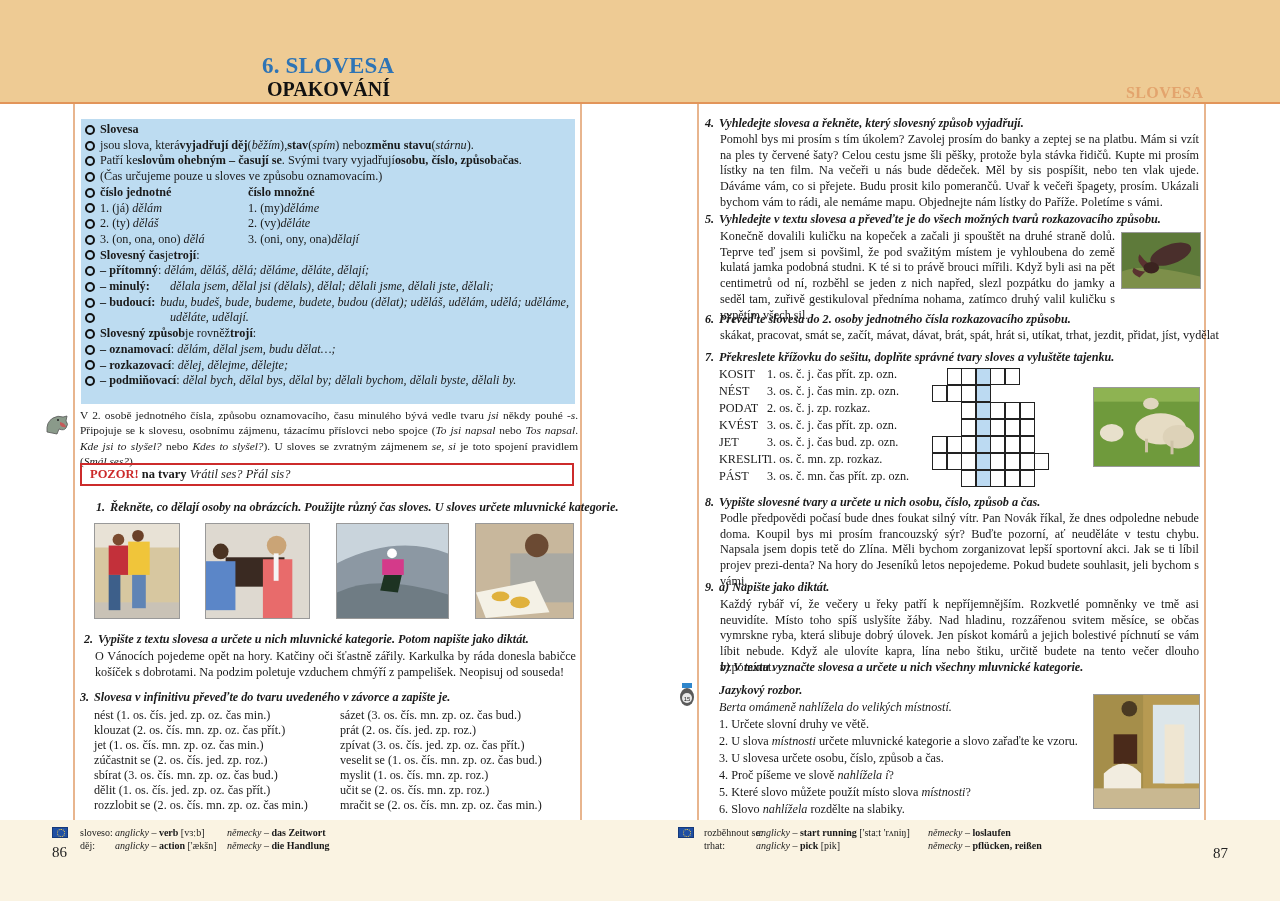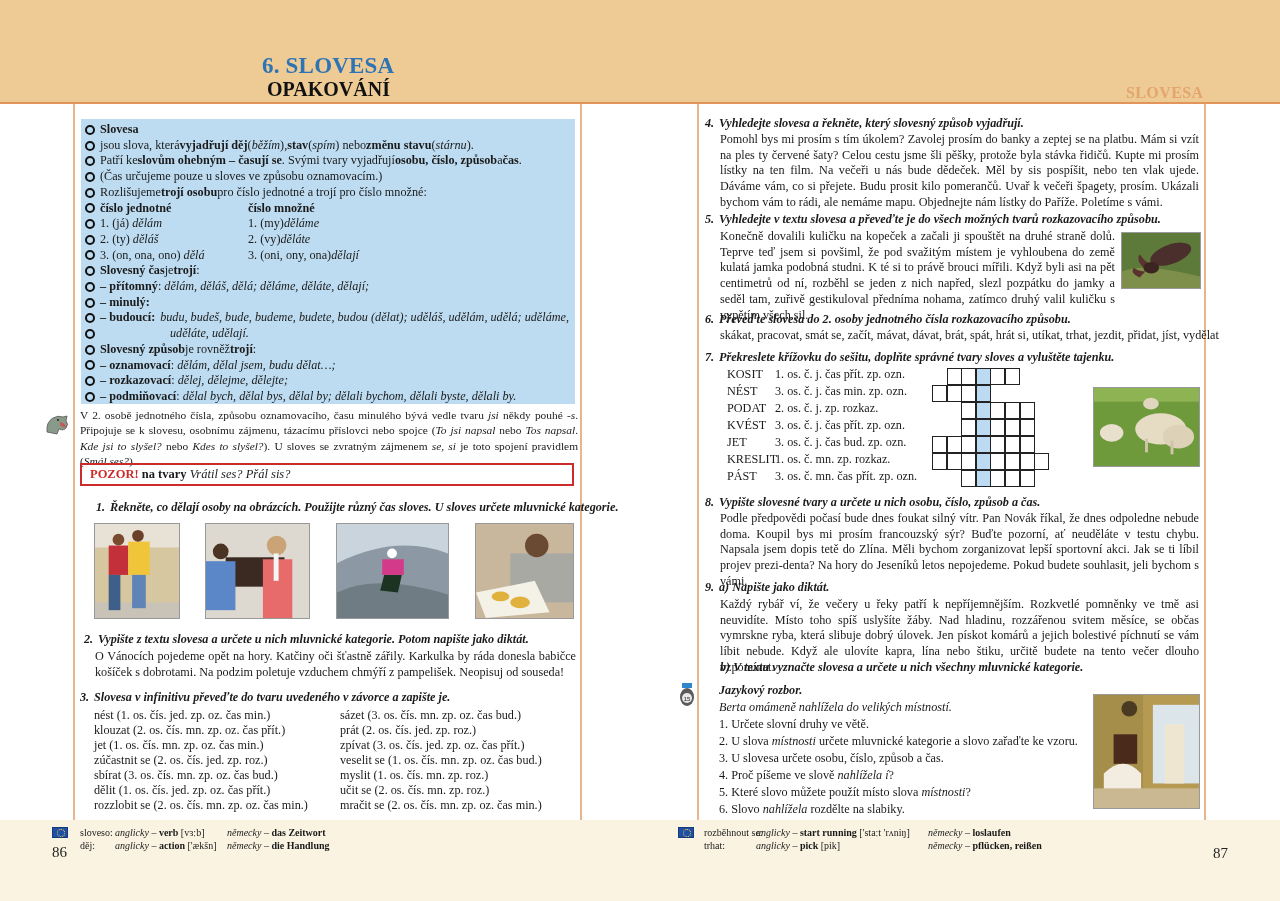--- a/index.html
+++ b/index.html
@@ -54,21 +54,21 @@
   .photo svg { width: 100%; height: 100%; display: block; }
 
   .verb-table { position: absolute; left: 94px; top: 708px; font-size: 12.2px; line-height: 15.05px; }
   .verb-row { display: flex; white-space: nowrap; }
   .verb-row span { display: inline-block; }
   .verb-row .c1 { width: 246px; }
 
   
   .cross-list { position: absolute; left: 719px; top: 366px; font-size: 12.2px; line-height: 17px; }
   .cross-row { display: flex; white-space: nowrap; }
-  .cross-row .word { display: inline-block; width: 48px; margin-left: 8px; }
+  .cross-row .word { display: inline-block; width: 48px; }
   .grid { position: absolute; left: 932px; top: 368px; }
   .cell { position: absolute; width: 15px; height: 17px; border: 1.4px solid #222; background: #fff; }
   .cell.hl { background: #bcdaf2; }
 
   .owl-icon { position: absolute; left: 679px; top: 683px; width: 16px; height: 24px; }
   .rozbor-list { position: absolute; left: 719px; top: 682px; font-size: 12.2px; line-height: 17px; }
   .rozbor-list i { font-style: italic; }
   .rozbor-list .h { font-weight: bold; font-style: italic; }
 </style>
 </head>
@@ -115,26 +115,20 @@
       <span> a </span>
       <b>čas</b>
       <span>.</span>
   </div>
   <div class="s-line">
       <span class="bullet"></span>
       <span>(Čas určujeme pouze u sloves ve způsobu oznamovacím.)</span>
     </div>
   <div class="s-line">
       <span class="bullet"></span>
-    <span>Rozlišujeme </span>
-      <b>trojí osobu</b>
-      <span> pro číslo jednotné a trojí pro číslo množné:</span>
-  </div>
-  <div class="s-line">
-      <span class="bullet"></span>
     <b class="col2">číslo jednotné</b>
       <b>číslo množné</b>
   </div>
   <div class="s-line">
       <span class="bullet"></span>
     <span class="col2"><span>1. (já) </span><i>dělám</i></span>
       <span>1. (my) </span>
       <i>děláme</i>
   </div>
   <div class="s-line">
@@ -155,20 +149,21 @@
       <span> je </span>
       <b>trojí</b>
       <span>:</span>
   </div>
   <div class="s-line"><span class="bullet"></span>
     <b>– přítomný</b>:&nbsp;<i>dělám, děláš, dělá; děláme, děláte, dělají;</i>
   </div>
   <div class="s-line">
       <span class="bullet"></span>
     <span class="tense-lab"><span>– minulý</span>:</span>
+      <i>dělala jsem, dělal jsi (dělals), dělal; dělali jsme, dělali jste, dělali;</i>
   </div>
   <div class="s-line">
       <span class="bullet"></span>
     <span class="tense-lab"><span>– budoucí</span>:</span>
       <i>budu, budeš, bude, budeme, budete, budou (dělat); uděláš, udělám, udělá; uděláme,</i>
   </div>
   <div class="s-line">
       <span class="bullet"></span>
     <span class="tense-lab"></span>
       <i>uděláte, udělají.</i>

